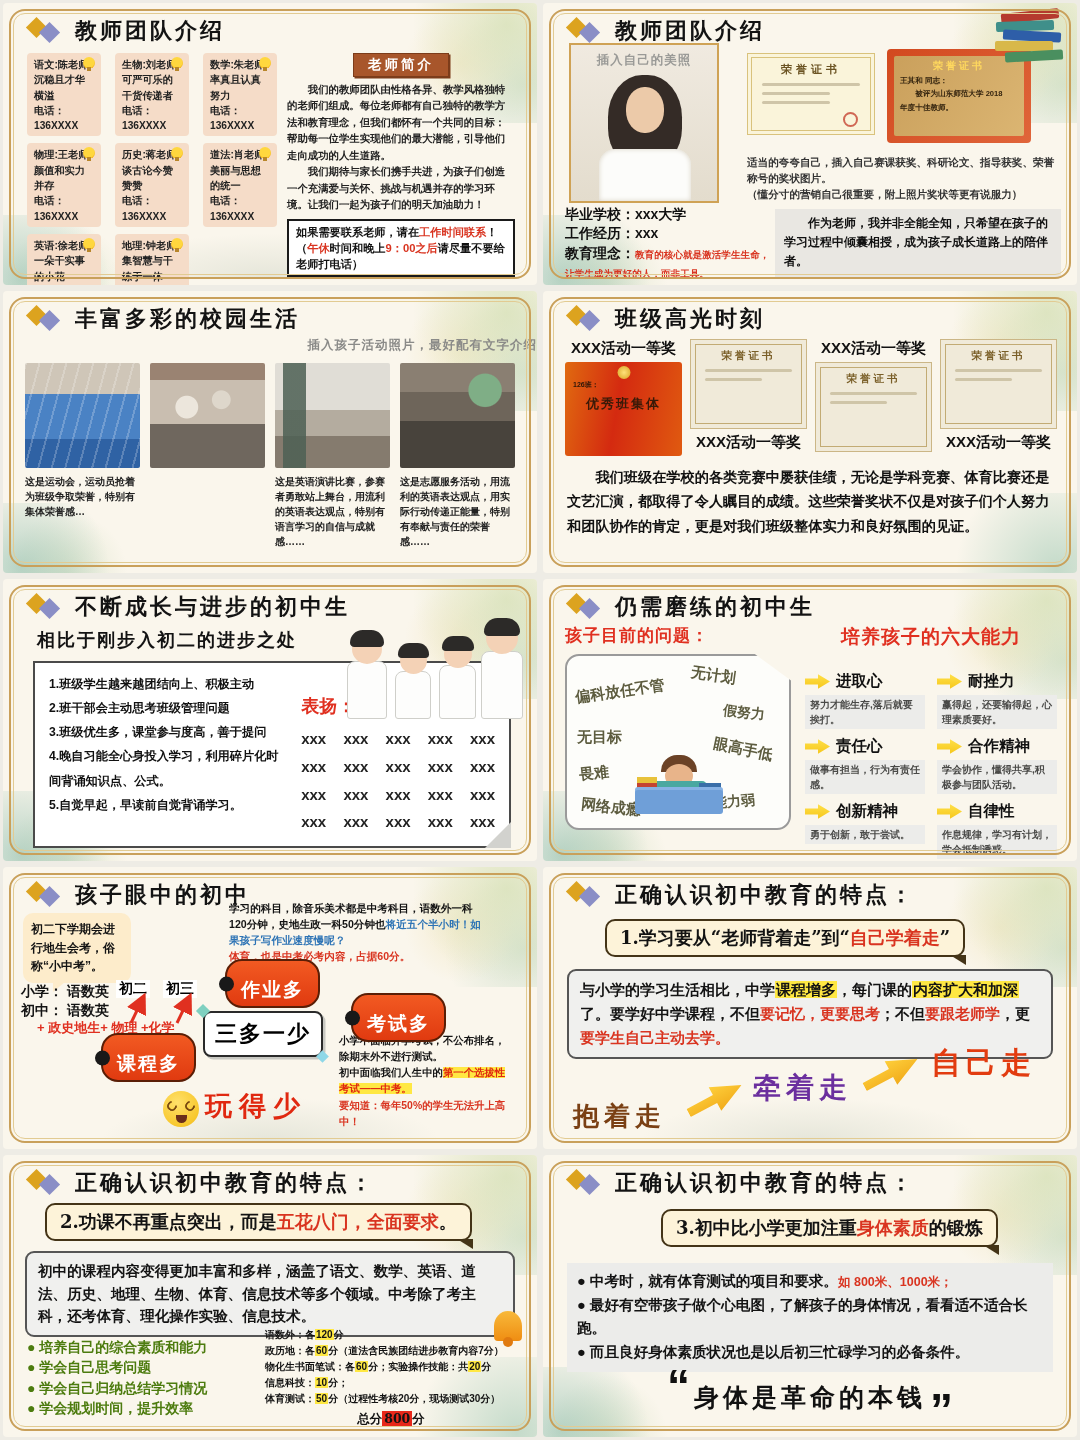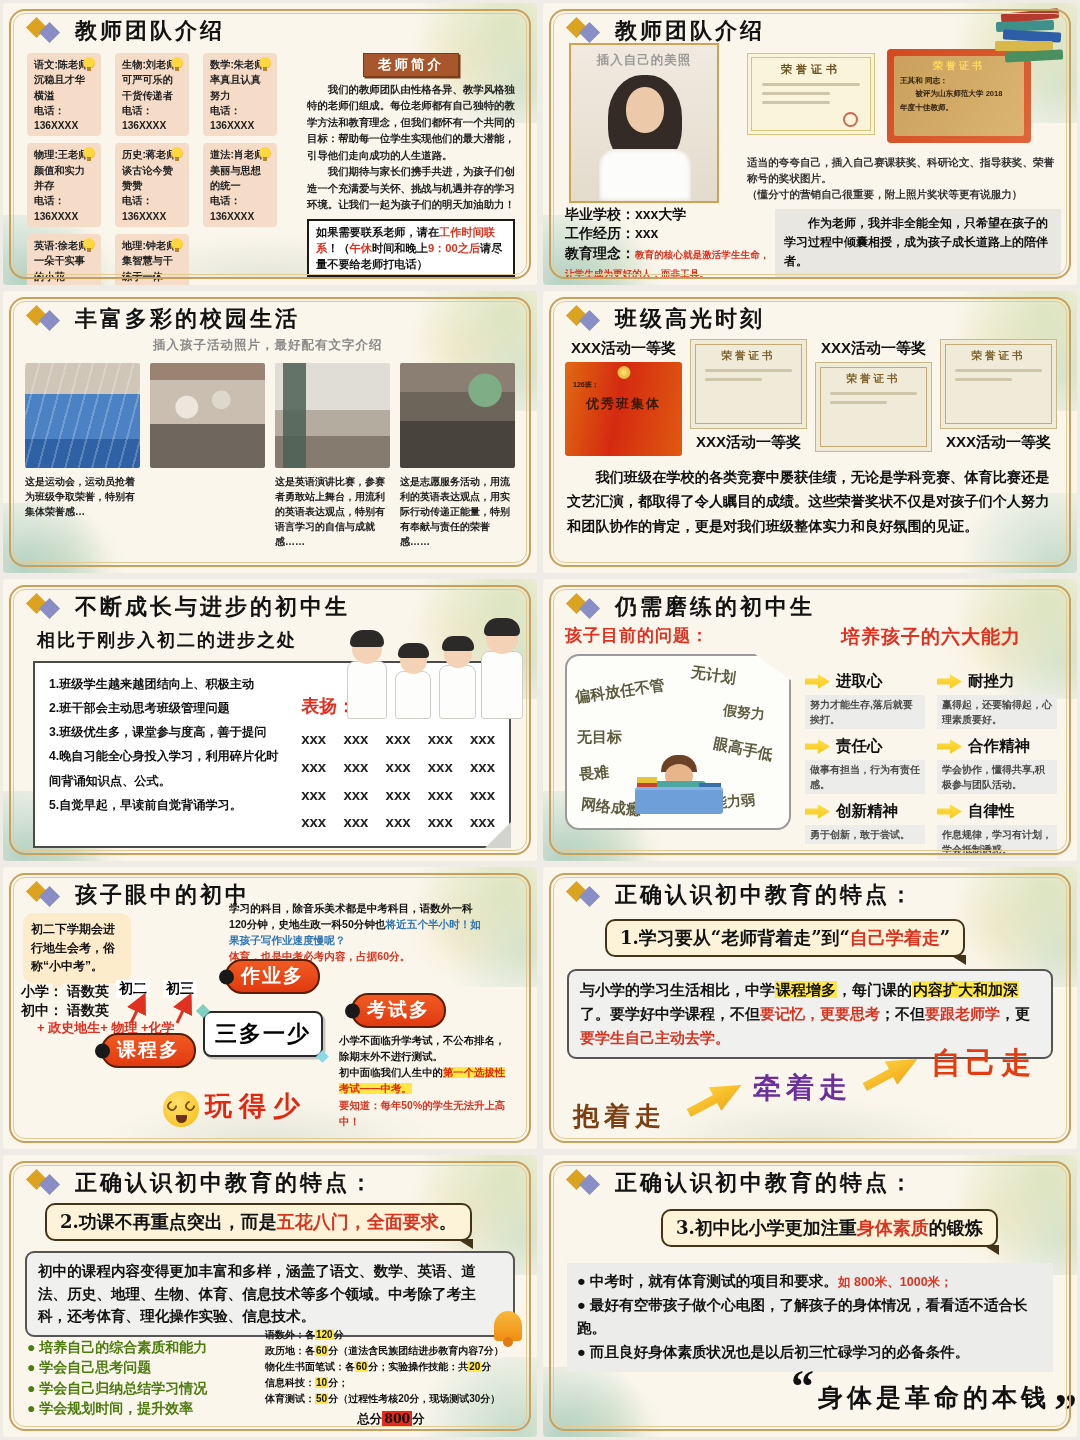--- a/index.html
+++ b/index.html
@@ -32,21 +32,21 @@
 .hl { background:#ffe843; padding:0 1px; }
 .hl:empty, .sp:empty { display:none; }
 .ab { position:absolute; }
 
 .s1-cols { display:flex; gap:10px; padding:7px 22px 0 24px; }
 .s1-grid { display:grid; grid-template-columns:1fr 1fr 1fr; gap:7px 14px; flex:0 0 250px; }
 .tcard { background:#f5dcc8; border-radius:4px; padding:4px 7px 3px; position:relative; font-size:10.2px; font-weight:700; color:#222; line-height:1.5; }
 .bulb { position:absolute; top:4px; right:6px; width:12px; height:12px; border-radius:50%;
  background:radial-gradient(circle at 50% 42%, #ffd73e 0 55%, #f3b51f 72%, rgba(0,0,0,0) 74%); }
 .bulb::after { content:""; position:absolute; left:4px; bottom:-2px; width:4px; height:4px; background:#b8862a; }
-.s1-right { flex:1; display:flex; flex-direction:column;margin-left:20px; }
+.s1-right { flex:1; display:flex; flex-direction:column; }
 .badge1 { align-self:center; background:#a8562b; color:#fff; font-size:13.5px; font-weight:800; letter-spacing:3px; padding:2px 14px; border:1px solid #7c3c1a; box-shadow:1.5px 1.5px 0 #7c3c1a; font-family:"DejaVu Serif",serif; }
 .s1-paras { margin-top:5px; font-size:10.4px; font-weight:700; color:#222; line-height:1.58; }
 .s1-paras p { text-indent:2em; }
 .contact { margin-top:5px; border:2px solid #1a1a1a; background:#fff; padding:3px 7px; font-size:11.2px; font-weight:800; line-height:1.45; color:#111; }
 
 .photo { left:26px; top:40px; width:150px; height:160px; border:2px solid #cfa255; background:linear-gradient(#f0eae0,#e3dccd); }
 .photo .cap { text-align:center; color:#9a9a97; font-size:12.5px; font-weight:700; padding-top:7px; letter-spacing:1px; }
 .photo .hair { position:absolute; left:37px; top:30px; width:74px; height:92px; background:#342b26; border-radius:46% 46% 42% 42%; }
 .photo .face { position:absolute; left:55px; top:42px; width:38px; height:46px; background:#eccaa9; border-radius:48%; }
 .photo .shirt { position:absolute; left:28px; bottom:0; width:92px; height:52px; background:#fcfcfa; border-radius:16px 16px 0 0; box-shadow:inset 0 0 5px #d8d2c4; }
@@ -60,21 +60,21 @@
 .ct2 { text-align:center; color:#ffd95e; font-weight:900; font-size:10px; letter-spacing:3px; font-family:"DejaVu Serif",serif; }
 .cert2 .tx { font-size:7.6px; color:#35250f; font-weight:700; line-height:1.5; margin-top:2px; }
 .books { top:8px; right:14px; width:70px; height:58px; z-index:4; }
 .bk { position:absolute; height:10px; width:58px; border-radius:2px; }
 .tips { left:204px; top:152px; right:16px; font-size:10.6px; font-weight:700; color:#333; line-height:1.5; }
 .info { left:22px; top:202px; width:210px; font-size:14px; font-weight:800; color:#111; line-height:1.38; }
 .belief { font-size:9.6px; color:#d93420; font-weight:800; }
 .quote2 { left:232px; top:206px; right:16px; background:#e9e7e2; padding:5px 9px; font-size:12px; font-weight:800; font-family:"DejaVu Serif",serif; line-height:1.6; color:#111; }
 .quote2 p { text-indent:2em; }
 
-.s3-sub { text-align:left; color:#8a8a88; font-size:12.5px; font-weight:700; margin-top:3px; padding-left:150px; letter-spacing:1px; }
+.s3-sub { text-align:right; color:#8a8a88; font-size:12.5px; font-weight:700; margin-top:3px; padding-left:150px; letter-spacing:1px; }
 .s3-row { display:flex; gap:10px; padding:9px 22px 0 22px; }
 .ph-col { flex:1; }
 .ph { height:105px; border-radius:2px; }
 .ph1 { background:repeating-linear-gradient(105deg, rgba(255,255,255,.22) 0 2px, rgba(0,0,0,0) 2px 13px), linear-gradient(180deg,#cfc6b8 0 30%, #4a82c4 30% 72%, #2f62a4 72%); }
 .ph2 { background:radial-gradient(circle at 32% 42%, #ece6dc 0 11%, rgba(0,0,0,0) 12%), radial-gradient(circle at 62% 35%, #ded7cb 0 9%, rgba(0,0,0,0) 10%), linear-gradient(180deg,#9a8372 0 16%, #c9beb0 16% 58%, #6f675e 58%); }
 .ph3 { background:linear-gradient(90deg, rgba(0,0,0,0) 0 7%, rgba(77,96,84,.85) 7% 27%, rgba(0,0,0,0) 27%), linear-gradient(180deg,#e0ddd6 0 45%, #b4ac9f 45% 70%, #857b6e 70%); }
 .ph4 { background:radial-gradient(circle at 74% 26%, #7fae86 0 14%, rgba(0,0,0,0) 15%), linear-gradient(180deg,#8a7f72 0 28%, #6e655a 28% 55%, #48433c 55%); }
 .ph-cap { margin-top:6px; font-size:10px; font-weight:700; color:#222; line-height:1.5; }
 
 .s4-row { display:flex; gap:8px; padding:5px 20px 0 22px; align-items:flex-start; }
@@ -118,21 +118,21 @@
 .s6-right { flex:1; }
 .s6-right .h-red { text-align:center; font-size:19px; }
 .abil-grid { display:grid; grid-template-columns:1fr 1fr; column-gap:12px; row-gap:7px; margin-top:21px; }
 .nm { display:flex; align-items:center; gap:6px; font-size:15.5px; font-weight:900; color:#111; }
 .arw { width:25px; height:16px; flex:none; background:linear-gradient(#ffe049,#f5c518); clip-path:polygon(0 32%,52% 32%,52% 4%,100% 50%,52% 96%,52% 68%,0 68%); }
 .ds { margin-top:3px; background:#ececea; color:#4a4a48; font-size:10px; font-weight:700; line-height:1.5; padding:2px 5px; }
 
 .bub7 { left:20px; top:46px; width:108px; background:#fdeccb; border-radius:10px; padding:7px 8px; font-size:12px; font-weight:900; line-height:1.55; color:#131313; }
 .bub7::after { content:""; position:absolute; left:30px; bottom:-9px; width:0; height:0; border-style:solid; border-width:10px 12px 0 0; border-color:#fdeccb rgba(0,0,0,0) rgba(0,0,0,0) rgba(0,0,0,0); }
 .info7 { left:226px; top:34px; width:258px; font-size:10.6px; font-weight:700; line-height:1.5; color:#131313; }
-.bdg { position:absolute; background:linear-gradient(#f25a22,#e03a10); color:#fff; font-size:19px; font-weight:900; padding:2px 14px 3px; border-radius:17px; border:2px solid #5a1e06; letter-spacing:2px; z-index:4; white-space:nowrap; }
+.bdg { position:absolute; background:linear-gradient(#f25a22,#e03a10); color:#fff; font-size:19px; font-weight:900; padding:16px 14px 3px; border-radius:17px; border:2px solid #5a1e06; letter-spacing:2px; z-index:4; white-space:nowrap; }
 .bdg::before { content:""; position:absolute; left:-8px; top:50%; transform:translateY(-50%); width:15px; height:15px; background:#191919; border-radius:50%; }
 .ban7 { left:200px; top:144px; width:120px; height:46px; background:#fff; border:2px solid #2a2a2a; border-radius:8px; box-shadow:2.5px 2.5px 0 #c8c8c2; display:flex; align-items:center; justify-content:center; font-family:"DejaVu Serif",serif; font-size:22px; font-weight:900; letter-spacing:2px; z-index:3; }
 .ban7::before { content:""; position:absolute; left:-7px; top:-7px; width:10px; height:10px; background:#7fd0c0; transform:rotate(45deg); }
 .ban7::after { content:""; position:absolute; right:-6px; bottom:-6px; width:9px; height:9px; background:#8fd8e8; transform:rotate(45deg); }
 .sub7 { font-size:14px; font-weight:900; color:#131313; white-space:nowrap; }
 .gr { font-family:"DejaVu Serif",serif; font-size:14px; font-weight:900; background:#fff; padding:0 3px; white-space:nowrap; }
 .plus7 { color:#e03020; font-size:13px; font-weight:900; white-space:nowrap; }
 .exam7 { left:336px; top:166px; width:176px; font-size:10.4px; font-weight:700; line-height:1.55; color:#131313; }
 .hlred { background:#ffe843; color:#e02810; }
 .dizzy { left:160px; top:224px; width:36px; height:36px; border-radius:50%; background:radial-gradient(circle at 40% 32%, #ffe06a, #f8c82e 70%, #eeb418); z-index:3; }
@@ -148,21 +148,21 @@
 .yarrow { position:absolute; width:60px; height:32px; background:linear-gradient(#ffd23e,#f0a818); clip-path:polygon(0 36%,50% 36%,50% 8%,100% 50%,50% 92%,50% 64%,0 64%); transform:rotate(-28deg); z-index:3; }
 .bl9 { left:24px; top:182px; font-size:14px; font-weight:900; line-height:1.45; color:#4d7c0f; }
 .score9 { left:262px; top:172px; width:252px; font-size:10px; font-weight:700; line-height:1.6; color:#131313; }
 .tot9 { text-align:center; font-family:"DejaVu Serif",serif; font-size:12.5px; font-weight:900; margin-top:2px; }
 .rbg { background:#e8281a; padding:0 2px; }
 .bell { left:488px; top:156px; width:34px; height:38px; z-index:4; }
 .bell::before { content:""; position:absolute; inset:0 3px 8px 3px; background:linear-gradient(#f8b93a,#ef8d12); border-radius:50% 50% 14% 14%; }
 .bell::after { content:""; position:absolute; left:50%; bottom:2px; transform:translateX(-50%); width:10px; height:10px; border-radius:50%; background:#e07a10; }
 .bl10 { left:24px; right:24px; top:108px; background:#ececea; padding:7px 10px; font-size:14.6px; font-weight:800; line-height:1.62; color:#131313; }
 .bl10 .rsub { font-size:12.5px; }
-.q10 { left:0; right:0; top:226px; text-align:right; font-family:Liberation Serif, serif; font-size:25px; font-weight:900; letter-spacing:4px; color:#111; }
+.q10 { left:0; right:0; top:226px; text-align:center; font-family:Liberation Sans, sans-serif; font-size:25px; font-weight:900; letter-spacing:4px; color:#111; }
 .qm { font-size:46px; font-weight:900; line-height:0; vertical-align:-6px; letter-spacing:0; }
 .qm.open { position:relative; top:-10px; margin-right:4px; }
 .qm.close { position:relative; top:14px; margin-left:4px; }
 .svg-arrows { position:absolute; z-index:2; }
 </style>
 </head>
 <body>
 
 <div class="page">
 

